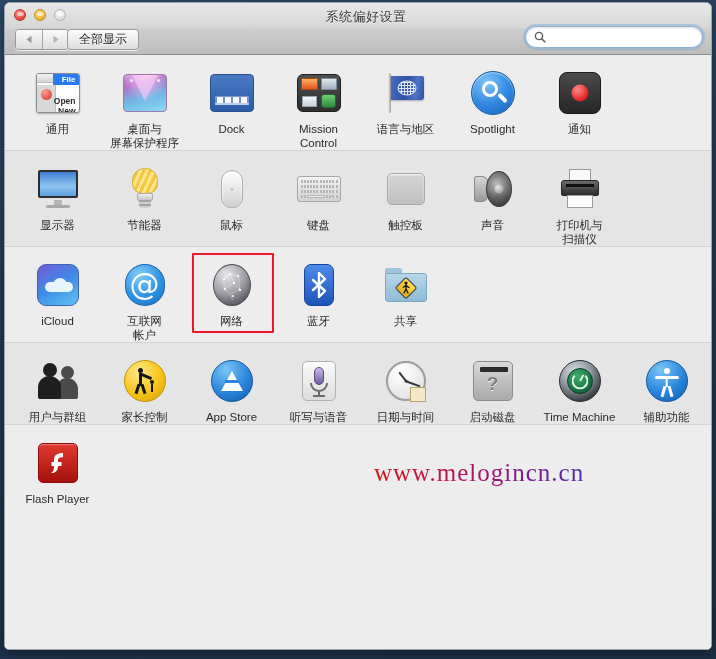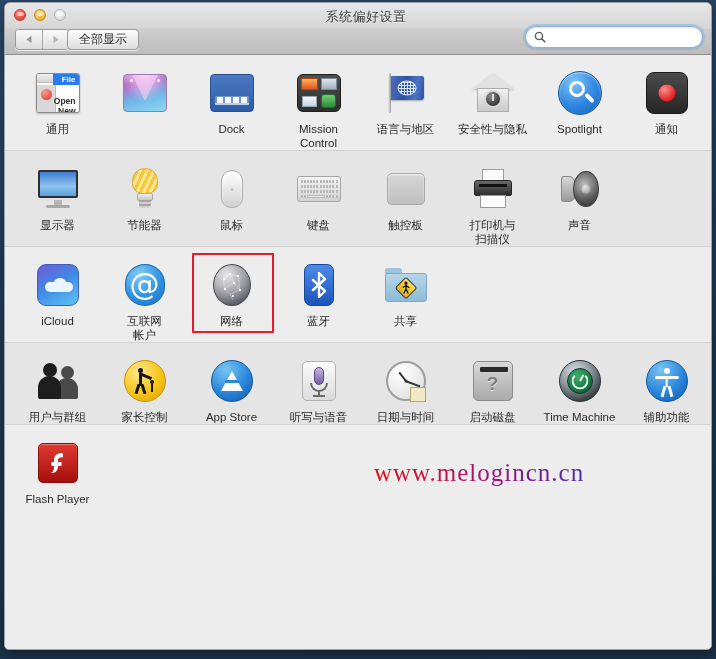--- a/index.html
+++ b/index.html
@@ -496,20 +496,22 @@
       </div>
 
       <div class="pane">
         <div class="picon">
           <div class="ic-desk">
               <div class="v"></div>
               <div class="dot" style="left:6px;"></div>
               <div class="dot" style="right:6px;"></div>
             </div>
         </div>
+        <div class="plabel">桌面与
+屏幕保护程序</div>
       </div>
 
       <div class="pane">
         <div class="picon">
           <div class="ic-dock">
               <div class="shelf">
                 <i class="sq"></i>
                 <i class="sq"></i>
                 <i class="sq"></i>
                 <i class="sq"></i>
@@ -537,30 +539,20 @@
           <div class="ic-flag">
               <div class="pole"></div>
               <div class="cloth">
                 <div class="emblem"></div>
               </div>
             </div>
         </div>
         <div class="plabel">语言与地区</div>
       </div>
 
-      <div class="pane">
-        <div class="picon">
-          <div class="ic-sec">
-              <div class="roof"></div>
-              <div class="body"></div>
-              <div class="dial"></div>
-            </div>
-        </div>
-        <div class="plabel">安全性与隐私</div>
-      </div>
 
       <div class="pane">
         <div class="picon">
           <div class="ic-spot">
               <div class="ring"></div>
               <div class="hdl"></div>
             </div>
         </div>
         <div class="plabel">Spotlight</div>
       </div>
@@ -663,43 +655,43 @@
           </div>
         </div>
         <div class="plabel">键盘</div>
       </div>
 
       <div class="pane">
         <div class="picon">
           <div class="ic-tp"></div>
         </div>
         <div class="plabel">触控板</div>
+      </div>
+
+      <div class="pane">
+        <div class="picon">
+          <div class="ic-snd">
+              <div class="cone"></div>
+              <div class="drum"></div>
+            </div>
+        </div>
+        <div class="plabel">声音</div>
       </div>
 
       <div class="pane">
         <div class="picon">
           <div class="ic-print">
               <div class="paper"></div>
               <div class="bodyp"></div>
               <div class="slot"></div>
               <div class="out"></div>
             </div>
         </div>
         <div class="plabel">打印机与
 扫描仪</div>
-      </div>
-
-      <div class="pane">
-        <div class="picon">
-          <div class="ic-snd">
-              <div class="cone"></div>
-              <div class="drum"></div>
-            </div>
-        </div>
-        <div class="plabel">声音</div>
       </div>
     </div>
 
     <div class="prow norm">
 
       <div class="pane">
         <div class="picon">
           <div class="ic-icloud">
               <div class="cl"></div>
             </div>

